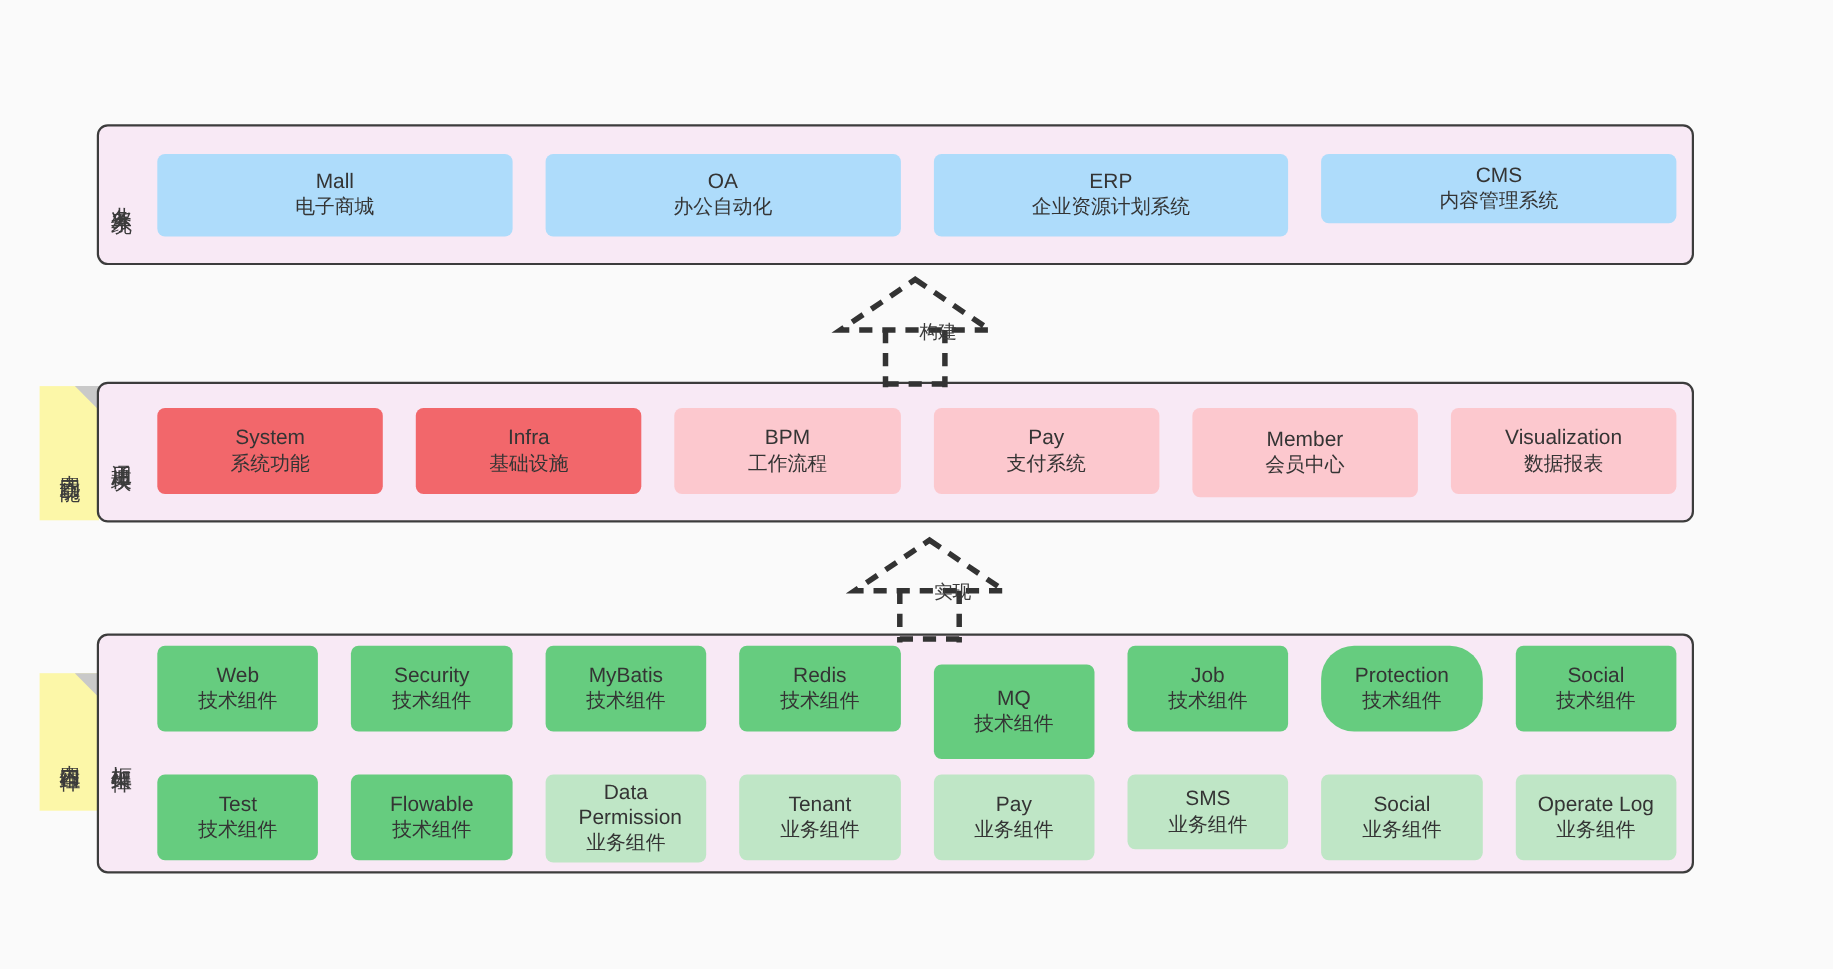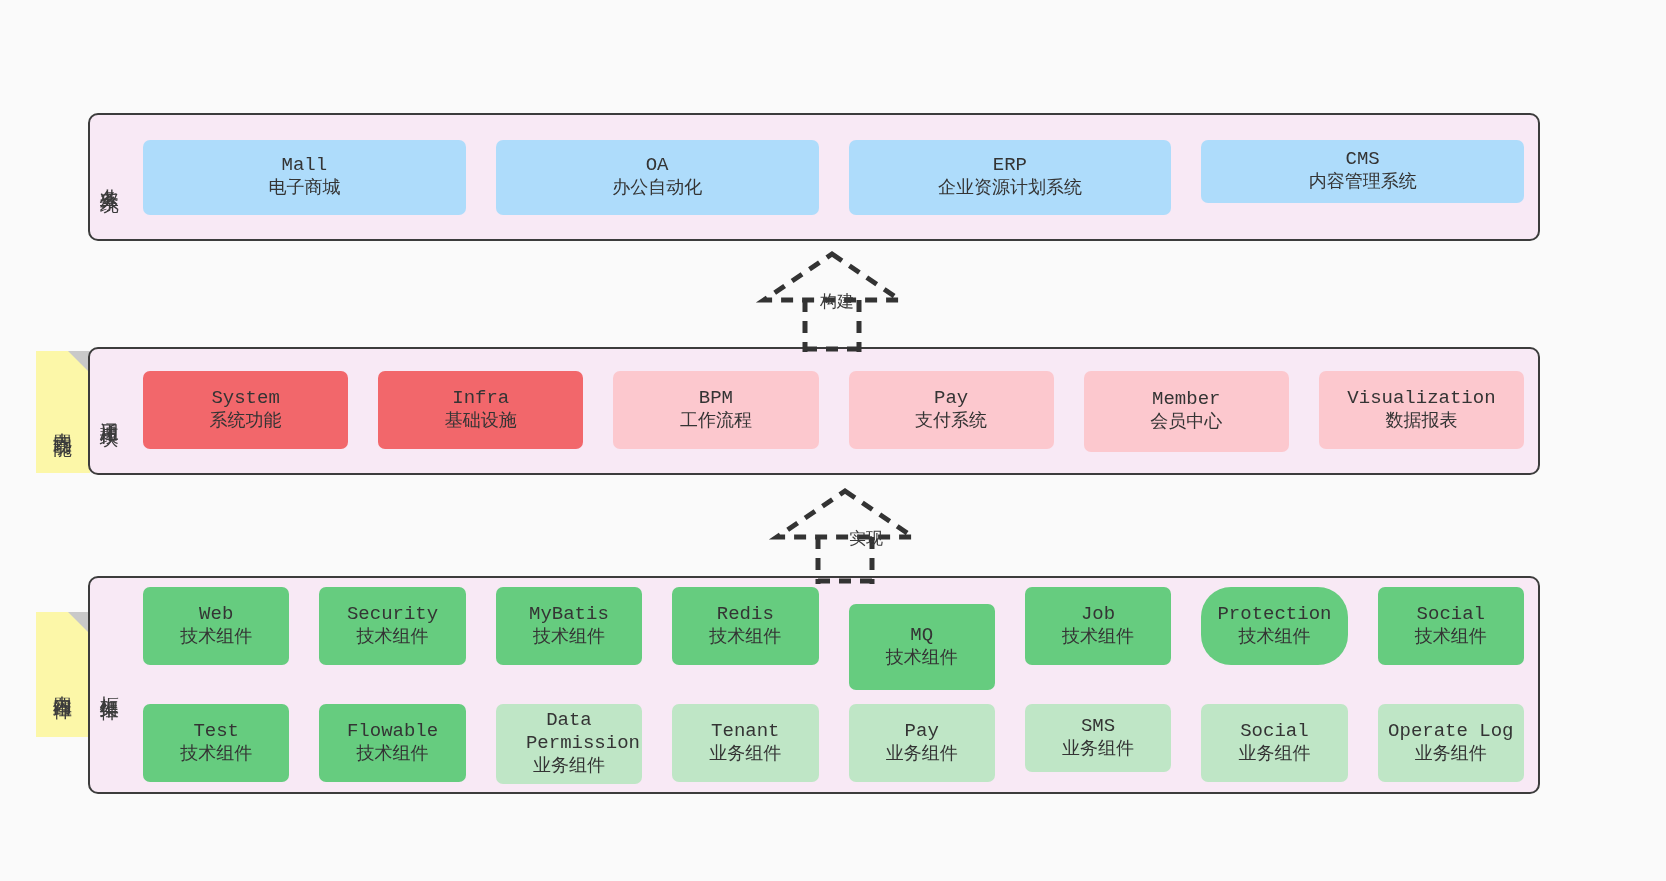--- a/index.html
+++ b/index.html
@@ -83,21 +83,20 @@
     flex: 1 1 auto;
     display: flex;
     flex-direction: column;
     justify-content: center;
     gap: 14px;
     padding: 0 14px;
   }
   .row {
     display: flex;
     gap: 30px;
-    font-family: Liberation Mono, monospace;
   }
   .card {
     flex: 1 1 0;
     border-radius: 7px;
     display: flex;
     flex-direction: column;
     align-items: center;
     justify-content: center;
     text-align: center;
     box-sizing: border-box;
@@ -123,20 +122,21 @@
   .arrow {
     position: absolute;
     z-index: 3;
   }
   .arrow-label {
     position: absolute;
     font-size: 17px;
     color: #3b3b3b;
     background: transparent;
     white-space: nowrap;
+    margin-left: 16px;
   }
 </style>
 </head>
 <body>
 
 <div class="canvas">
 
   <div class="layer" id="layer-business" style="left:88px; top:113px; width:1452px; height:128px;">
     <div class="layer-title">
       <span>业务系统</span>
@@ -214,21 +214,21 @@
     </div>
   </div>
 
   <div class="arrow" style="left:765px; top:485px; width:160px; height:100px;">
     <svg width="160" height="100" viewBox="0 0 160 100">
       <polygon points="80,6 148,52 12,52" fill="#fafafa" stroke="#333333" stroke-width="5" stroke-dasharray="12,9" stroke-linejoin="miter"></polygon>
       <line x1="53" y1="52" x2="53" y2="99" stroke="#333333" stroke-width="5" stroke-dasharray="12,9"></line>
       <line x1="107" y1="52" x2="107" y2="99" stroke="#333333" stroke-width="5" stroke-dasharray="12,9"></line>
       <line x1="53" y1="96" x2="107" y2="96" stroke="#333333" stroke-width="5" stroke-dasharray="12,9"></line>
     </svg>
-    <div class="arrow-label" style="left:84px; top:42px;">实现</div>
+    <div class="arrow-label" style="left:68px; top:42px;">实现</div>
   </div>
 
   <div class="sticky" style="left:36px; top:612px; width:54px; height:125px;">
     <div class="fold"></div>
     <div class="sticky-text">内置组件</div>
   </div>
 
   <div class="layer" id="layer-framework" style="left:88px; top:576px; width:1452px; height:218px;">
     <div class="layer-title">
       <span>框架组件</span>

